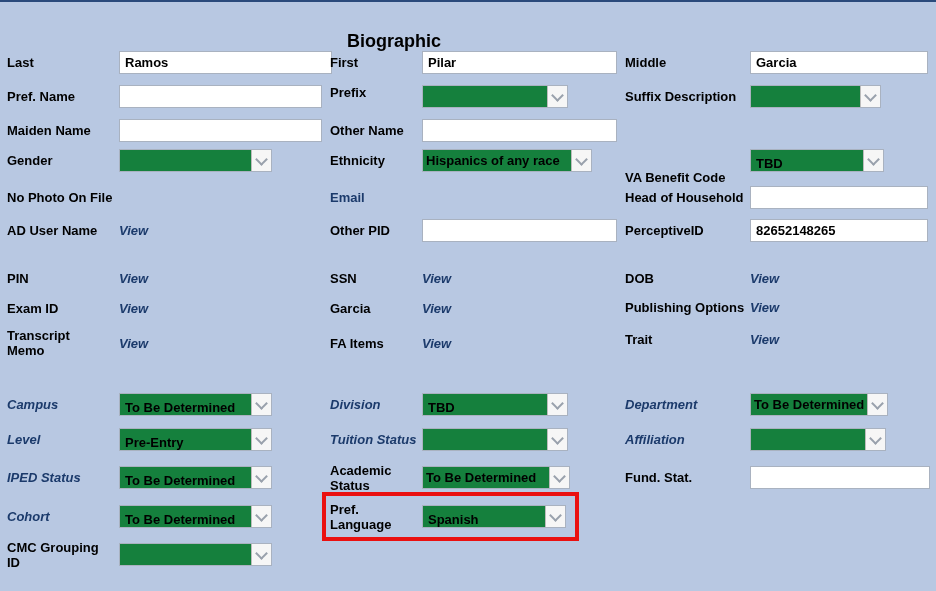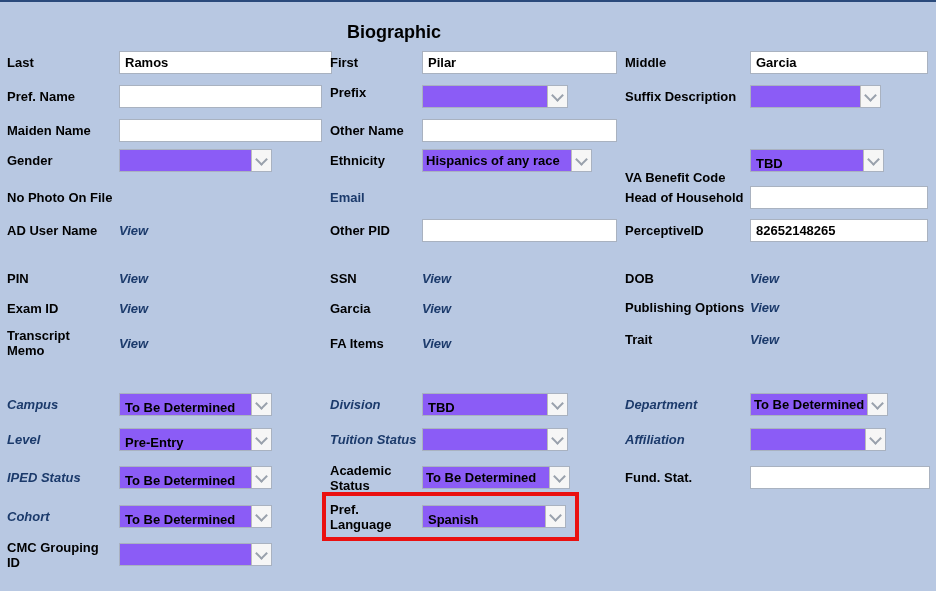--- a/index.html
+++ b/index.html
@@ -3,21 +3,21 @@
 <meta charset="utf-8">
 <style>
   html,body{margin:0;padding:0}
   body{
     width:936px;height:591px;position:relative;overflow:hidden;
     background:#b8c8e2;
     font-family:"Liberation Sans",sans-serif;
   }
   .topline{position:absolute;top:0;left:0;width:936px;height:2px;background:#2a4a7b}
   .title{
-    position:absolute;top:22px;left:0;width:788px;text-align:center;
+    position:absolute;top:31px;left:0;width:788px;text-align:center;
     font-size:18px;font-weight:bold;color:#000;
   }
   .lbl{
     position:absolute;display:flex;align-items:center;
     font-size:13px;line-height:15px;font-weight:bold;color:#000;height:23px;
   }
   .c1{left:7px;width:110px}
   .c2{left:330px;width:92px}
   .c3{left:625px;width:120px}
   .nav{color:#1b3a6b;font-style:italic}
@@ -27,21 +27,21 @@
   .w100{width:100px}
   input.ti{
     position:absolute;box-sizing:border-box;height:23px;background:#fff;
     border:1px solid #a9b2c0;font-size:13px;font-weight:bold;color:#000;
     padding:1px 5px;font-family:"Liberation Sans",sans-serif;outline:none;
   }
   .f1{left:119px}
   .f2{left:422px}
   .f3{left:750px}
   .sel{
-    position:absolute;box-sizing:border-box;height:23px;background:#8b5cf6;
+    position:absolute;box-sizing:border-box;height:23px;background:#15803d;
     border:1px solid #a9b2c0;display:flex;align-items:stretch;cursor:default;
   }
   .sel .val{
     flex:1;display:flex;align-items:center;padding:13px 5px;
     font-size:13px;font-weight:bold;color:#000;white-space:nowrap;overflow:hidden;
   }
   .sel.tight .val{padding:0 3px}
   .sel .dd{
     width:19px;flex:0 0 19px;border-left:1px solid #bcbcbc;background:#f6f6f6;
     display:flex;align-items:center;justify-content:center;

